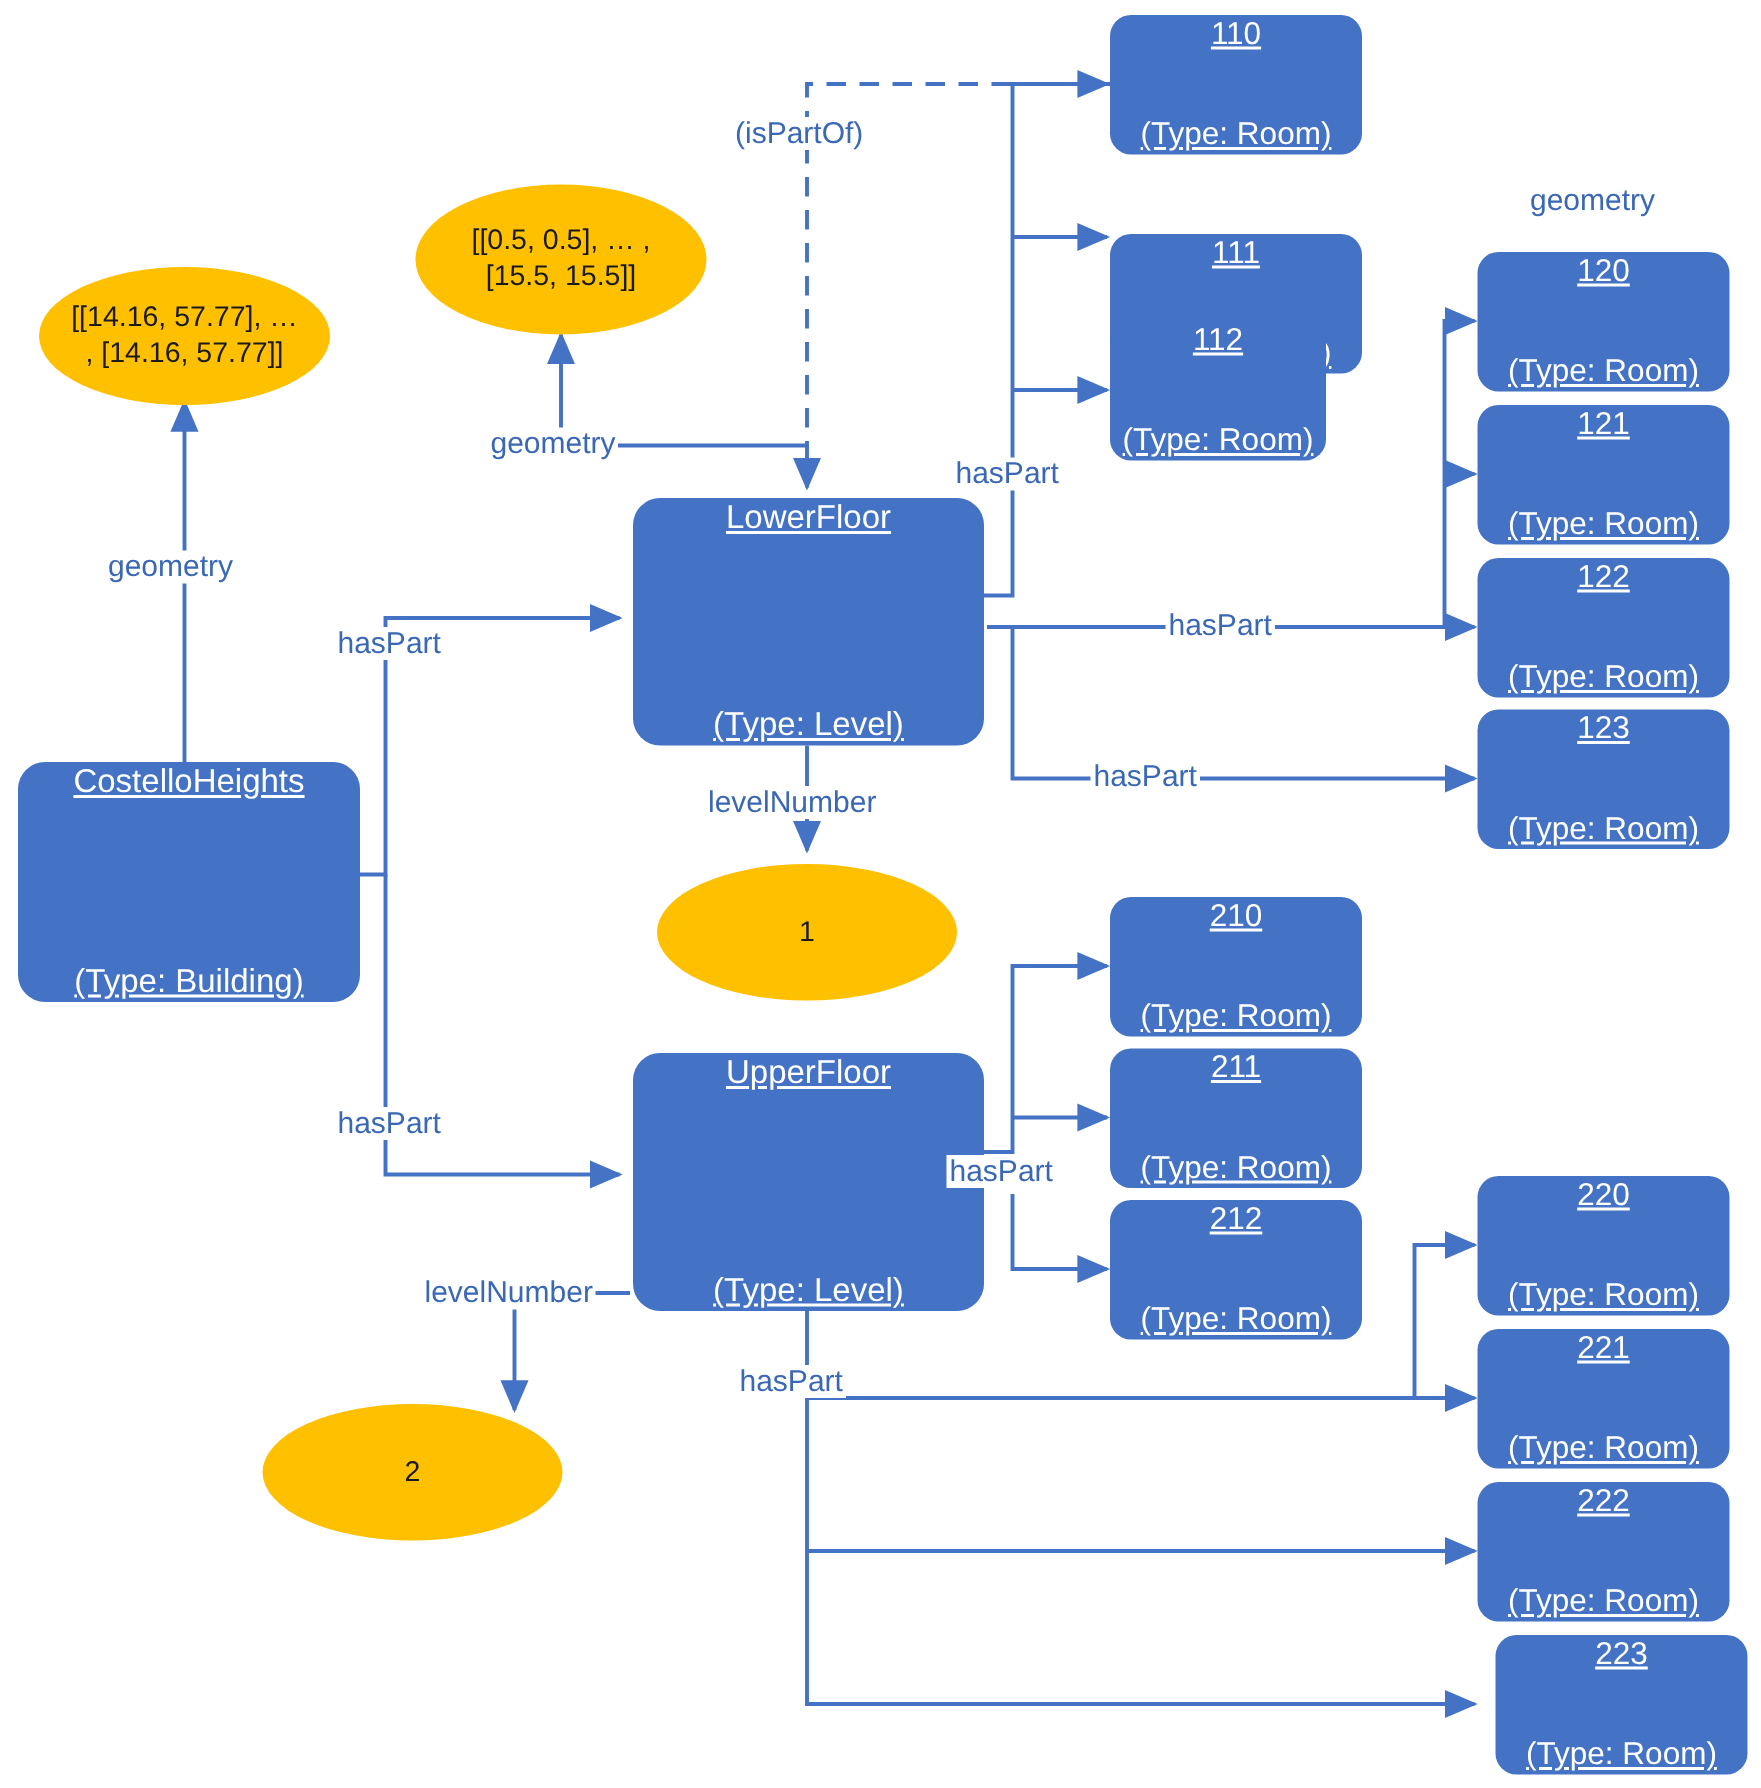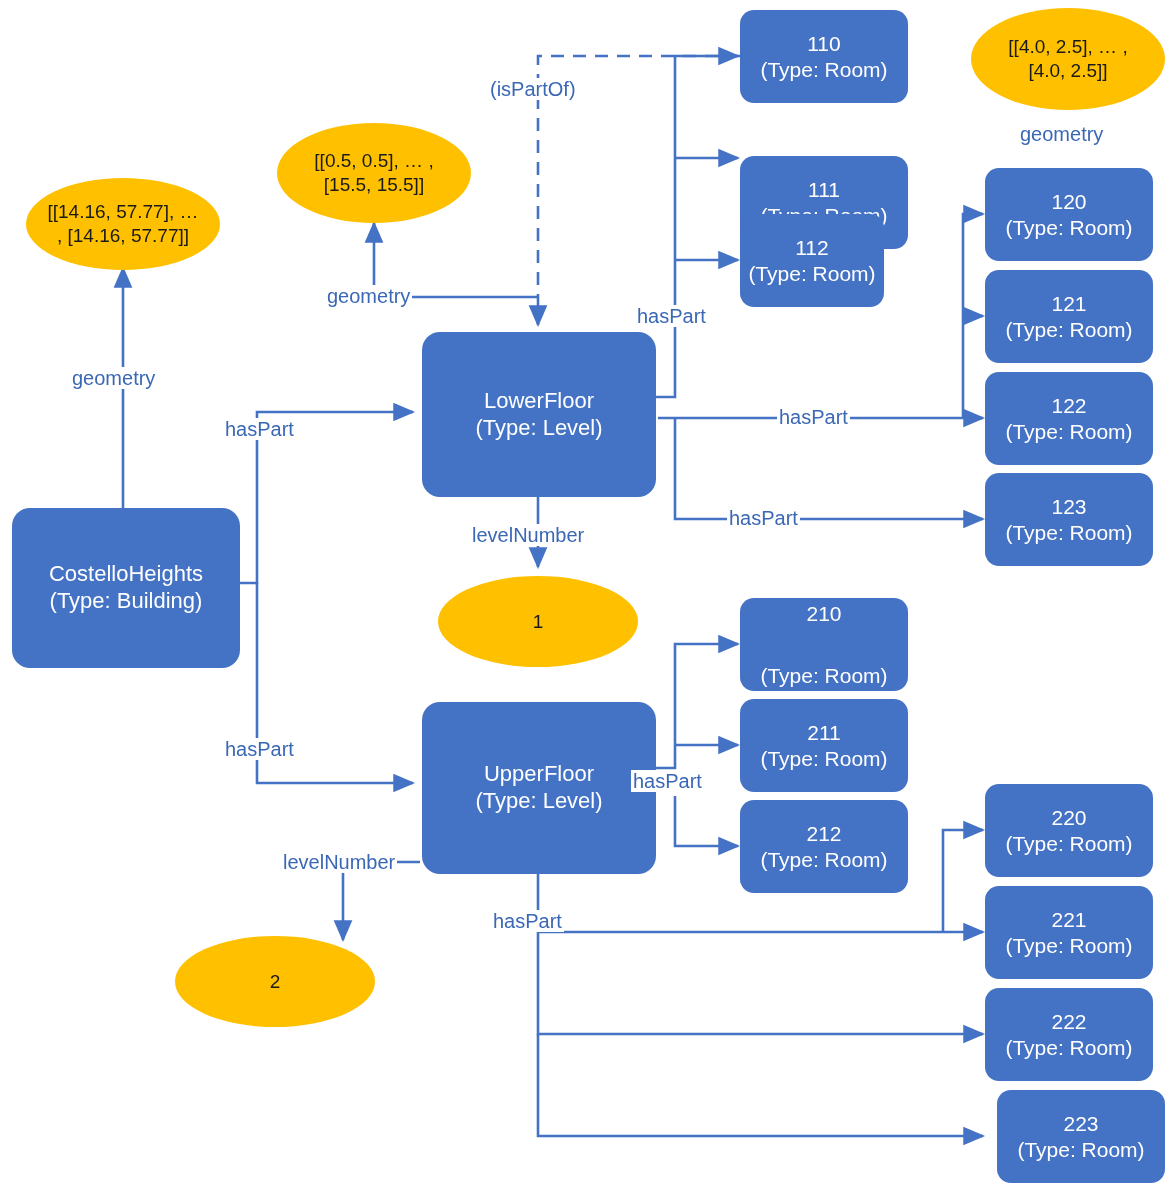--- a/index.html
+++ b/index.html
@@ -27,25 +27,26 @@
   }
   .node-box {
     position: absolute;
     box-sizing: border-box;
     background: #4472C4;
     border-radius: 14px;
     color: #ffffff;
     display: flex;
     flex-direction: column;
     align-items: center;
-    justify-content: center;
+    justify-content: space-between;
     text-align: center;
     line-height: 1.22;
     font-size: 21px;
     z-index: 3;
+    text-decoration: underline;
   }
   .node-box.big {
     font-size: 22px;
     border-radius: 18px;
   }
   .node-box .ln {
     display: block;
     white-space: nowrap;
   }
   .ellipse {
@@ -130,24 +131,20 @@
   <div class="ellipse" style="left:26px; top:178px; width:194px; height:92px;">
     <span class="ln">[[14.16, 57.77], …</span>
     <span class="ln">, [14.16, 57.77]]</span>
   </div>
 
   <div class="ellipse" style="left:277px; top:123px; width:194px; height:100px;">
     <span class="ln">[[0.5, 0.5], … ,</span>
     <span class="ln">[15.5, 15.5]]</span>
   </div>
 
-  <div class="ellipse" style="left:971px; top:8px; width:194px; height:102px;">
-    <span class="ln">[[4.0, 2.5], … ,</span>
-    <span class="ln">[4.0, 2.5]]</span>
-  </div>
 
   <div class="ellipse num" style="left:438px; top:576px; width:200px; height:91px;">
     <span class="ln">1</span>
   </div>
 
   <div class="ellipse num" style="left:175px; top:936px; width:200px; height:91px;">
     <span class="ln">2</span>
   </div>
 
   <div class="node-box big" style="left:12px; top:508px; width:228px; height:160px;">

